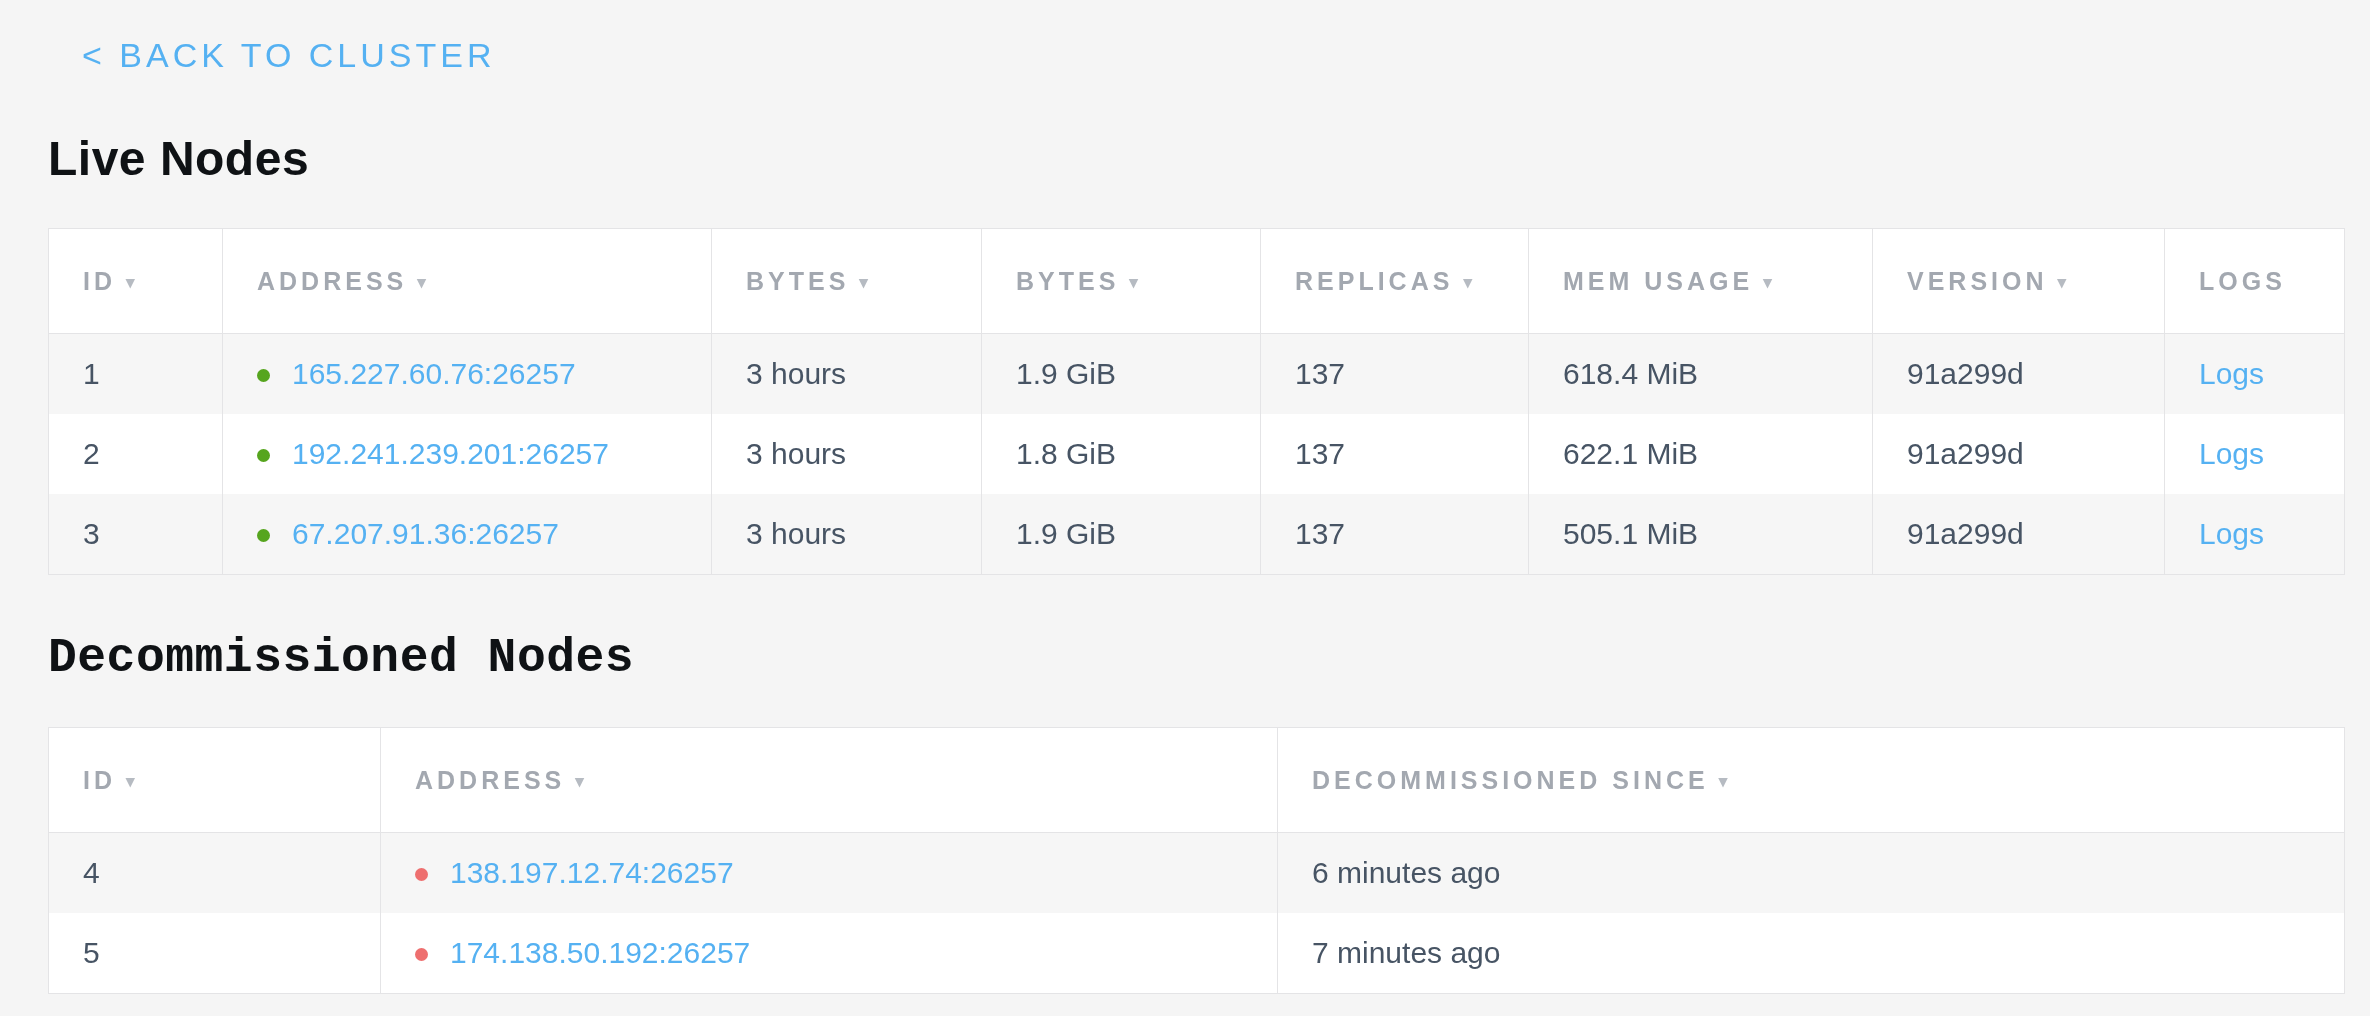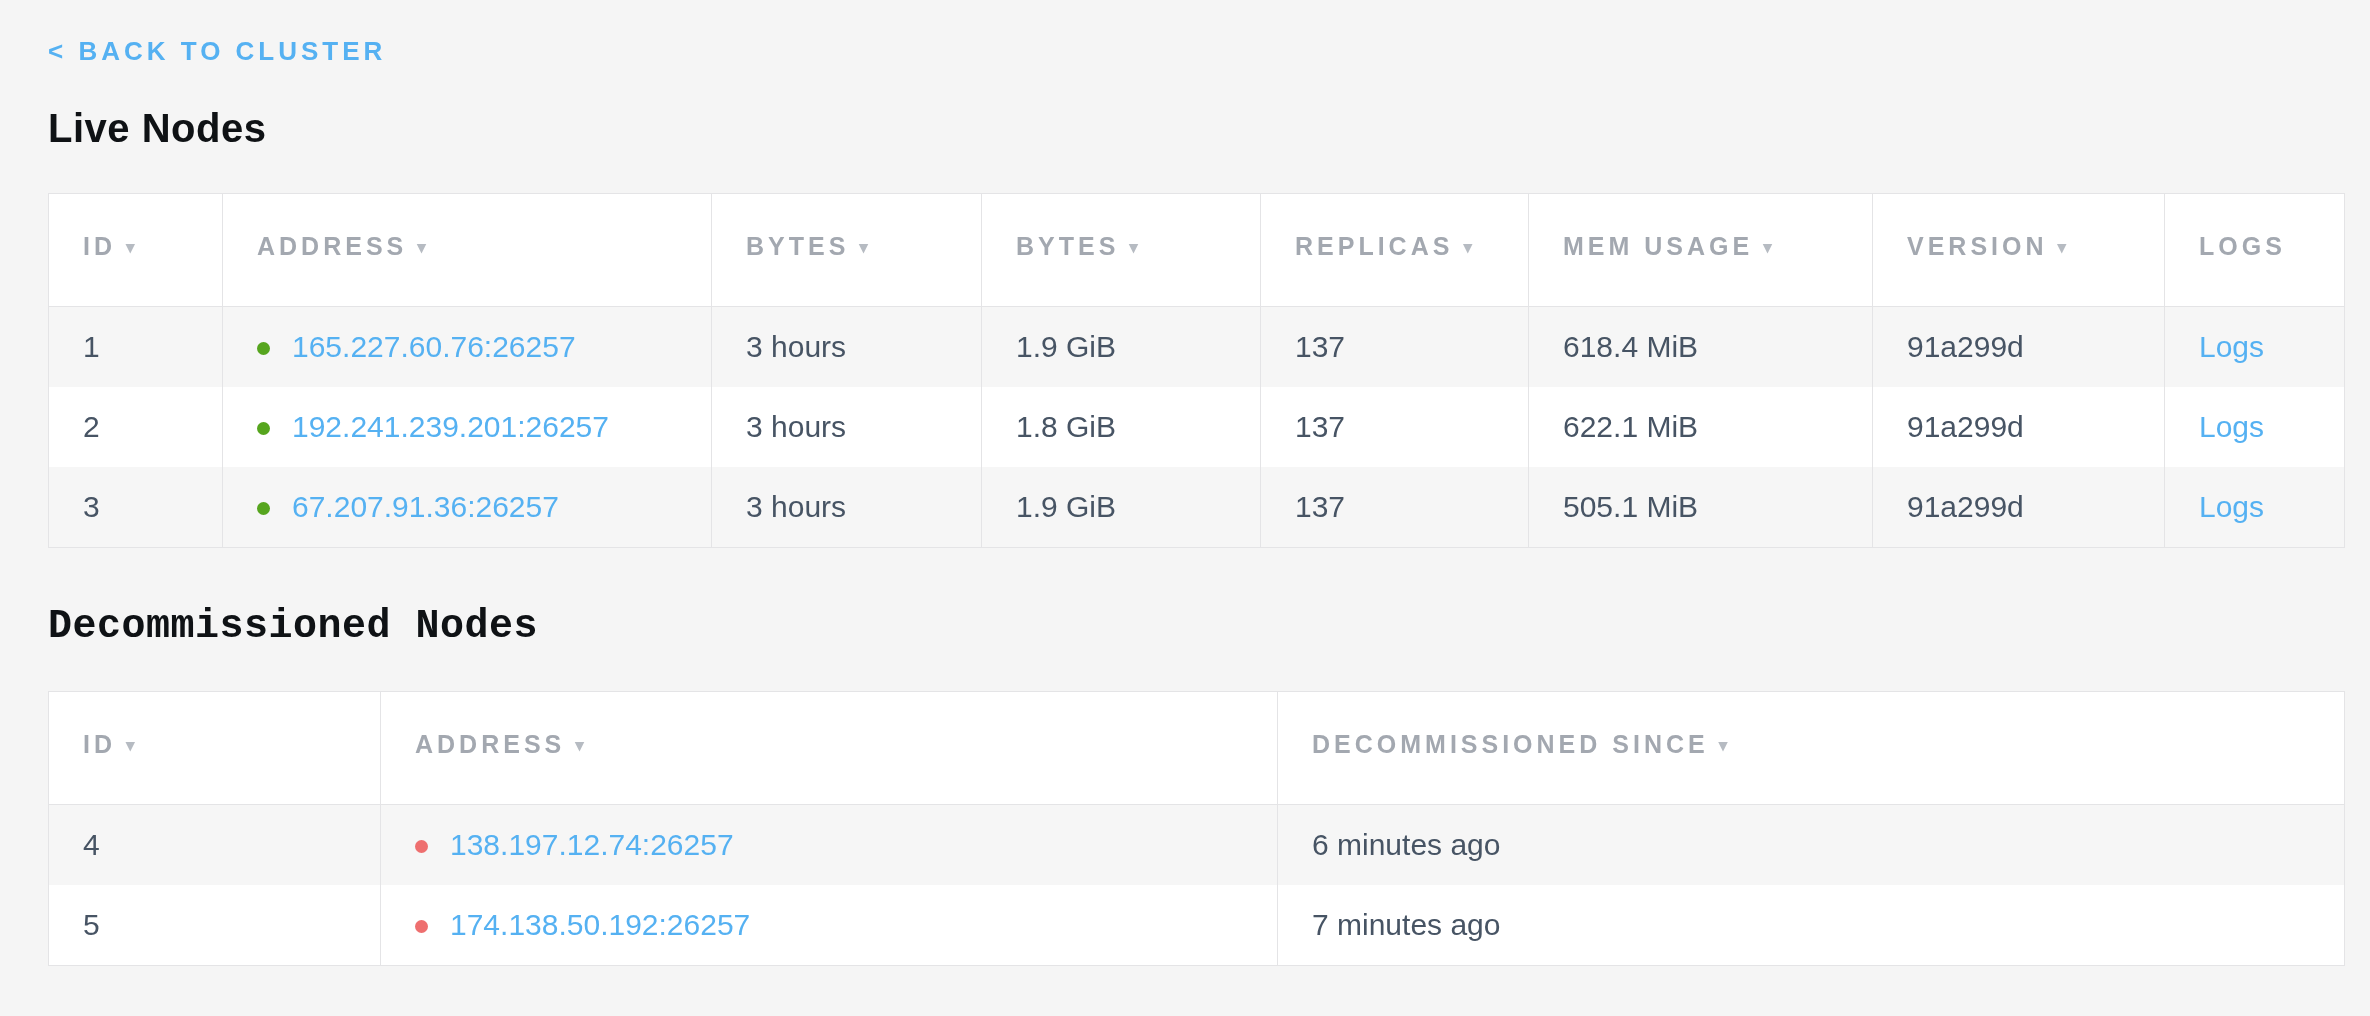--- a/index.html
+++ b/index.html
@@ -22,50 +22,51 @@
     color:var(--text-dark);
     overflow:hidden;
   }
   .container{
     padding:36px 27px 0 48px;
     box-sizing:border-box;
   }
   .back-link{
     display:inline-block;
     color:var(--accent-blue);
-    font-size:26px;
-    font-weight:700;
+    font-size:34px;
+    font-weight:400;
     letter-spacing:4px;
     text-decoration:none;
     cursor:pointer;
+    margin-left:34px;
   }
   .section-title{
-    margin:39px 0 0 0;
-    font-size:40px;
+    margin:56px 0 0 0;
+    font-size:48px;
     font-weight:700;
     color:var(--heading-black);
     letter-spacing:0.5px;
   }
   table.nodes{
     margin-top:42px;
     width:2295px;
     table-layout:fixed;
     border-collapse:separate;
     border-spacing:0;
     border:1px solid var(--border);
     background:#ffffff;
   }
   th{
     height:104px;
     background:#ffffff;
     border-right:1px solid var(--border);
     border-bottom:1px solid var(--border);
     text-align:left;
     vertical-align:middle;
-    padding:0 10px 8px 34px;
+    padding:0 10px 0 34px;
     font-size:25px;
     font-weight:700;
     letter-spacing:4px;
     color:var(--header-gray);
     white-space:nowrap;
   }
   th:last-child{border-right:none;}
   th.sortable{cursor:pointer;}
   .sort-arrow{
     font-size:17px;

